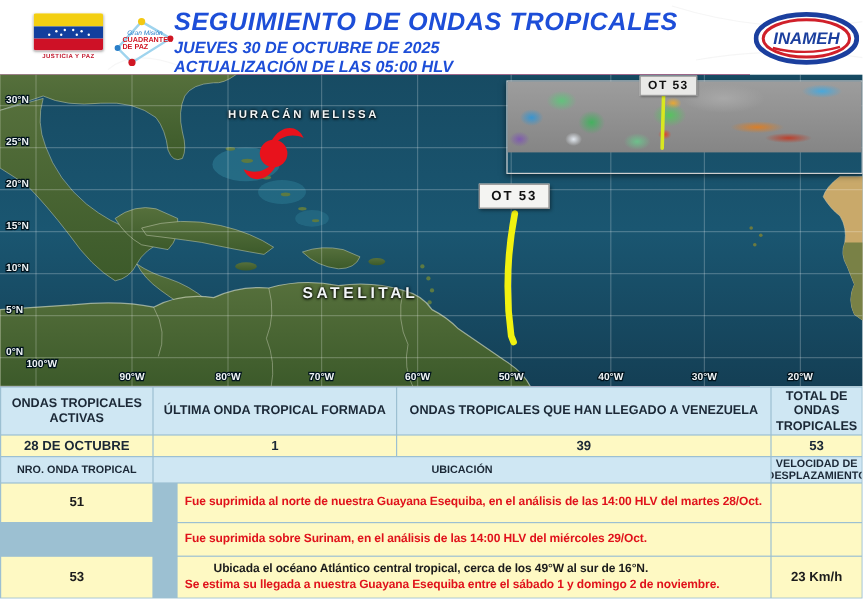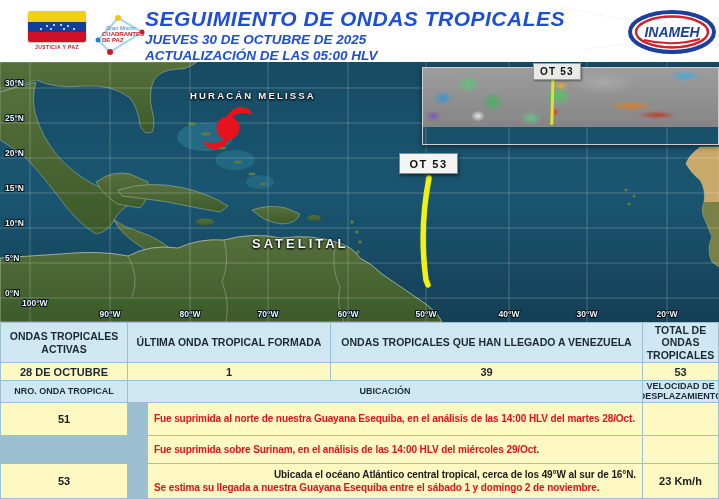--- a/index.html
+++ b/index.html
@@ -67,21 +67,21 @@
   .cell{background:#fef9c3;display:flex;align-items:center;justify-content:center;
     color:#1b2836;overflow:hidden;}
   .cell.blue{background:#cfe7f3;}
   .h1{font-size:10.5px;font-weight:bold;text-align:center;line-height:1.15;}
   .h2{font-size:9px;font-weight:bold;text-align:center;line-height:1.1;}
   .val{font-size:11px;font-weight:bold;}
   .span2{grid-column:2 / 4;}
   .loc{justify-content:flex-start;align-items:center;padding:1px 6px;display:flex;flex-direction:column;
     justify-content:center;align-items:stretch;margin-left:20px;}
   .loc .ln{font-size:10px;font-weight:bold;line-height:1.35;letter-spacing:-.1px;}
-  .loc .dark{color:#1c1c1c;text-align:right;padding-left:24px;}
+  .loc .dark{color:#1c1c1c;text-align:left;padding-left:24px;}
   .loc .red{color:#e0121b;text-align:left;}
   .loc .just{text-align:justify;}
   .num{font-size:11px;font-weight:bold;color:#1c1c1c;}
   .speed{font-size:11px;font-weight:bold;color:#1c1c1c;}
 </style>
 </head>
 <body>
 
 <div class="canvas">
 

